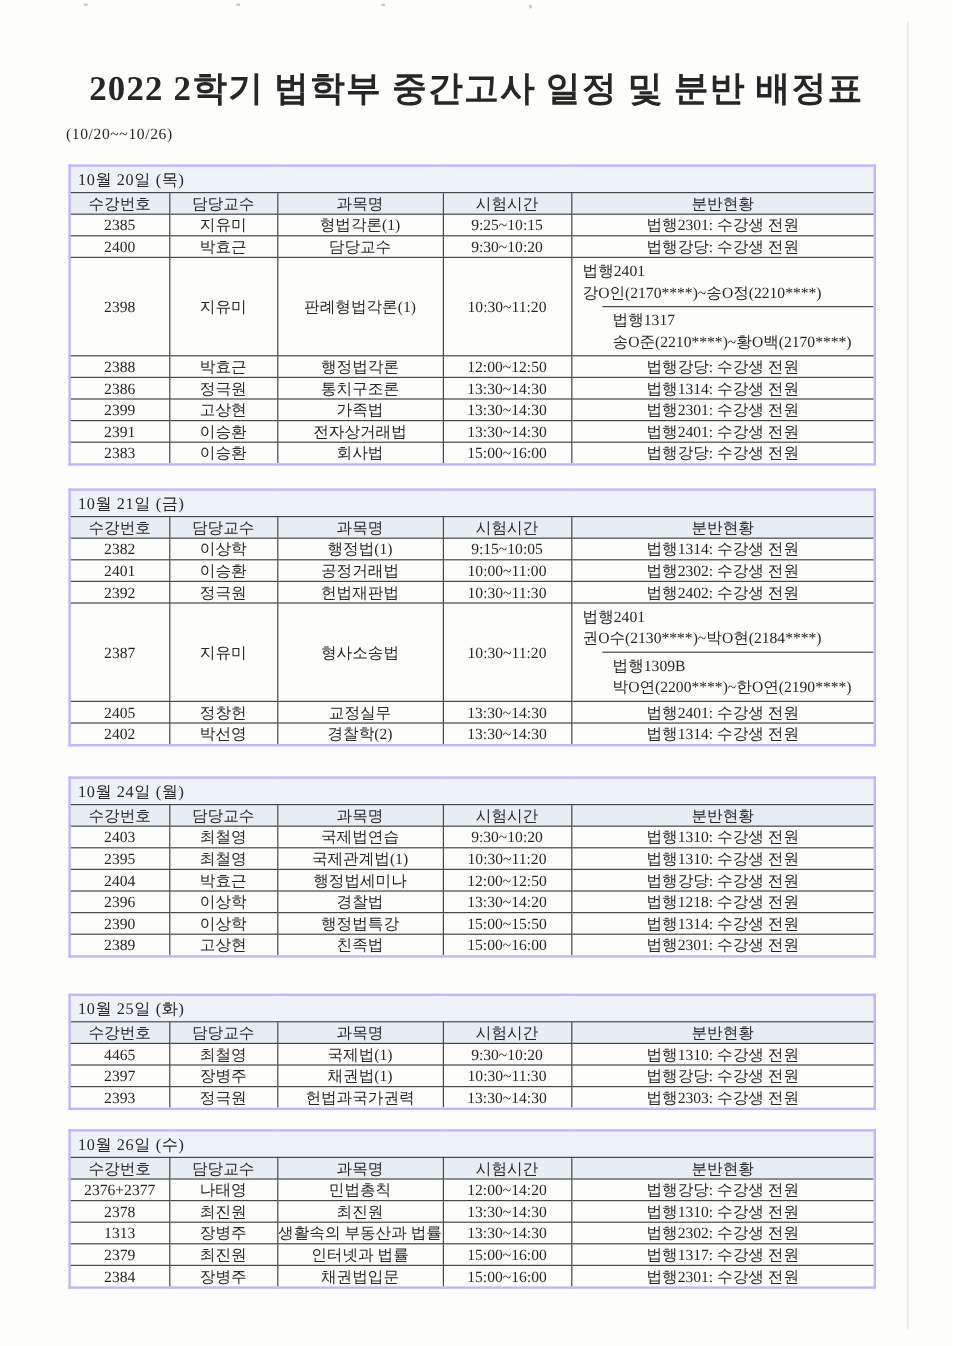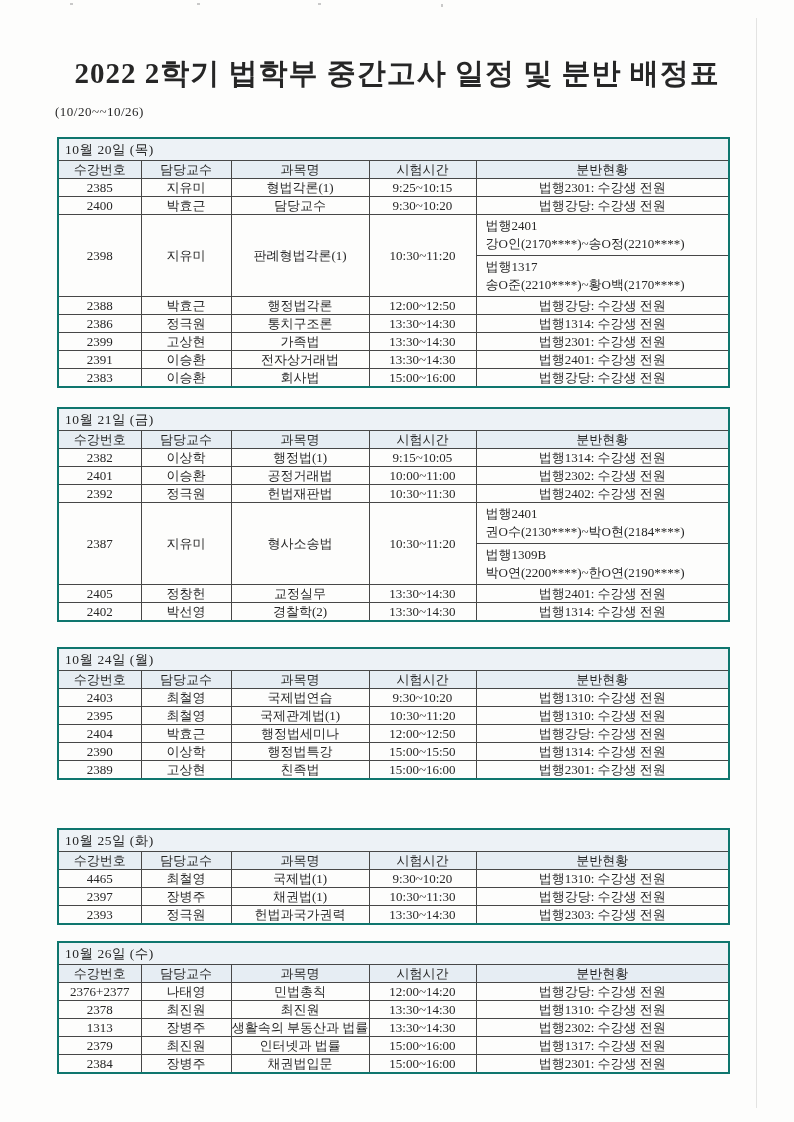--- a/index.html
+++ b/index.html
@@ -17,38 +17,38 @@
   }
   .day-tables { position:absolute; left:57px; top:0; width:671px; }
   .day-table { position:absolute; left:0; width:671px; }
   .day-table:nth-of-type(1){ top:137px; }
   .day-table:nth-of-type(2){ top:407px;font-family:Liberation Serif, serif; }
   .day-table:nth-of-type(3){ top:647px; }
   .day-table:nth-of-type(4){ top:828px; }
   .day-table:nth-of-type(5){ top:941px; }
   table {
     border-collapse:collapse; width:671px; table-layout:fixed;
-    font-size:13px; border:2px solid #0f766e;
+    font-size:13px; border:2px solid #c4b5fd;
   }
   col.c1{width:83px;} col.c2{width:90px;} col.c3{width:138px;}
   col.c4{width:107px;} col.c5{width:253px;}
   td,th {
     border:1px solid #474747; text-align:center; padding:0;
     height:17px; line-height:17px; font-weight:normal;
     white-space:nowrap; overflow:hidden;
   }
   .date-cell {
     background:#edf2f6; text-align:left; padding-left:6px;
     font-size:13.5px; height:21px; line-height:21px; letter-spacing:0.5px;
   }
   .head-row th { background:#e6edf3;margin-left:24px; }
   .split-cell { padding:0; }
   .split-group { padding:2px 0 2px 9px; text-align:left; line-height:18px; }
   .split-group div { height:18px; }
-  .split-group + .split-group { border-top:1px solid #474747; }
+  .split-group + .split-group { border-top:1px solid #474747;margin-left:25px; }
   .artifact { position:absolute; background:#c9c9c9; }
   .edge-line { position:absolute; left:756px; top:18px; width:1px; height:1090px; background:#e3e3e2; }
 </style>
 </head>
 <body>
 
 <div class="page">
   <div class="artifact" style="left:70px;top:3px;width:3px;height:2px;"></div>
   <div class="artifact" style="left:197px;top:3px;width:3px;height:2px;"></div>
   <div class="artifact" style="left:318px;top:3px;width:3px;height:2px;"></div>
@@ -256,20 +256,27 @@
               <td>법행1310: 수강생 전원</td>
             </tr>
             <tr>
               <td>2404</td>
               <td>박효근</td>
               <td>행정법세미나</td>
               <td>12:00~12:50</td>
               <td>법행강당: 수강생 전원</td>
             </tr>
             <tr>
+              <td>2396</td>
+              <td>이상학</td>
+              <td>경찰법</td>
+              <td>13:30~14:20</td>
+              <td>법행1218: 수강생 전원</td>
+            </tr>
+            <tr>
               <td>2390</td>
               <td>이상학</td>
               <td>행정법특강</td>
               <td>15:00~15:50</td>
               <td>법행1314: 수강생 전원</td>
             </tr>
             <tr>
               <td>2389</td>
               <td>고상현</td>
               <td>친족법</td>

